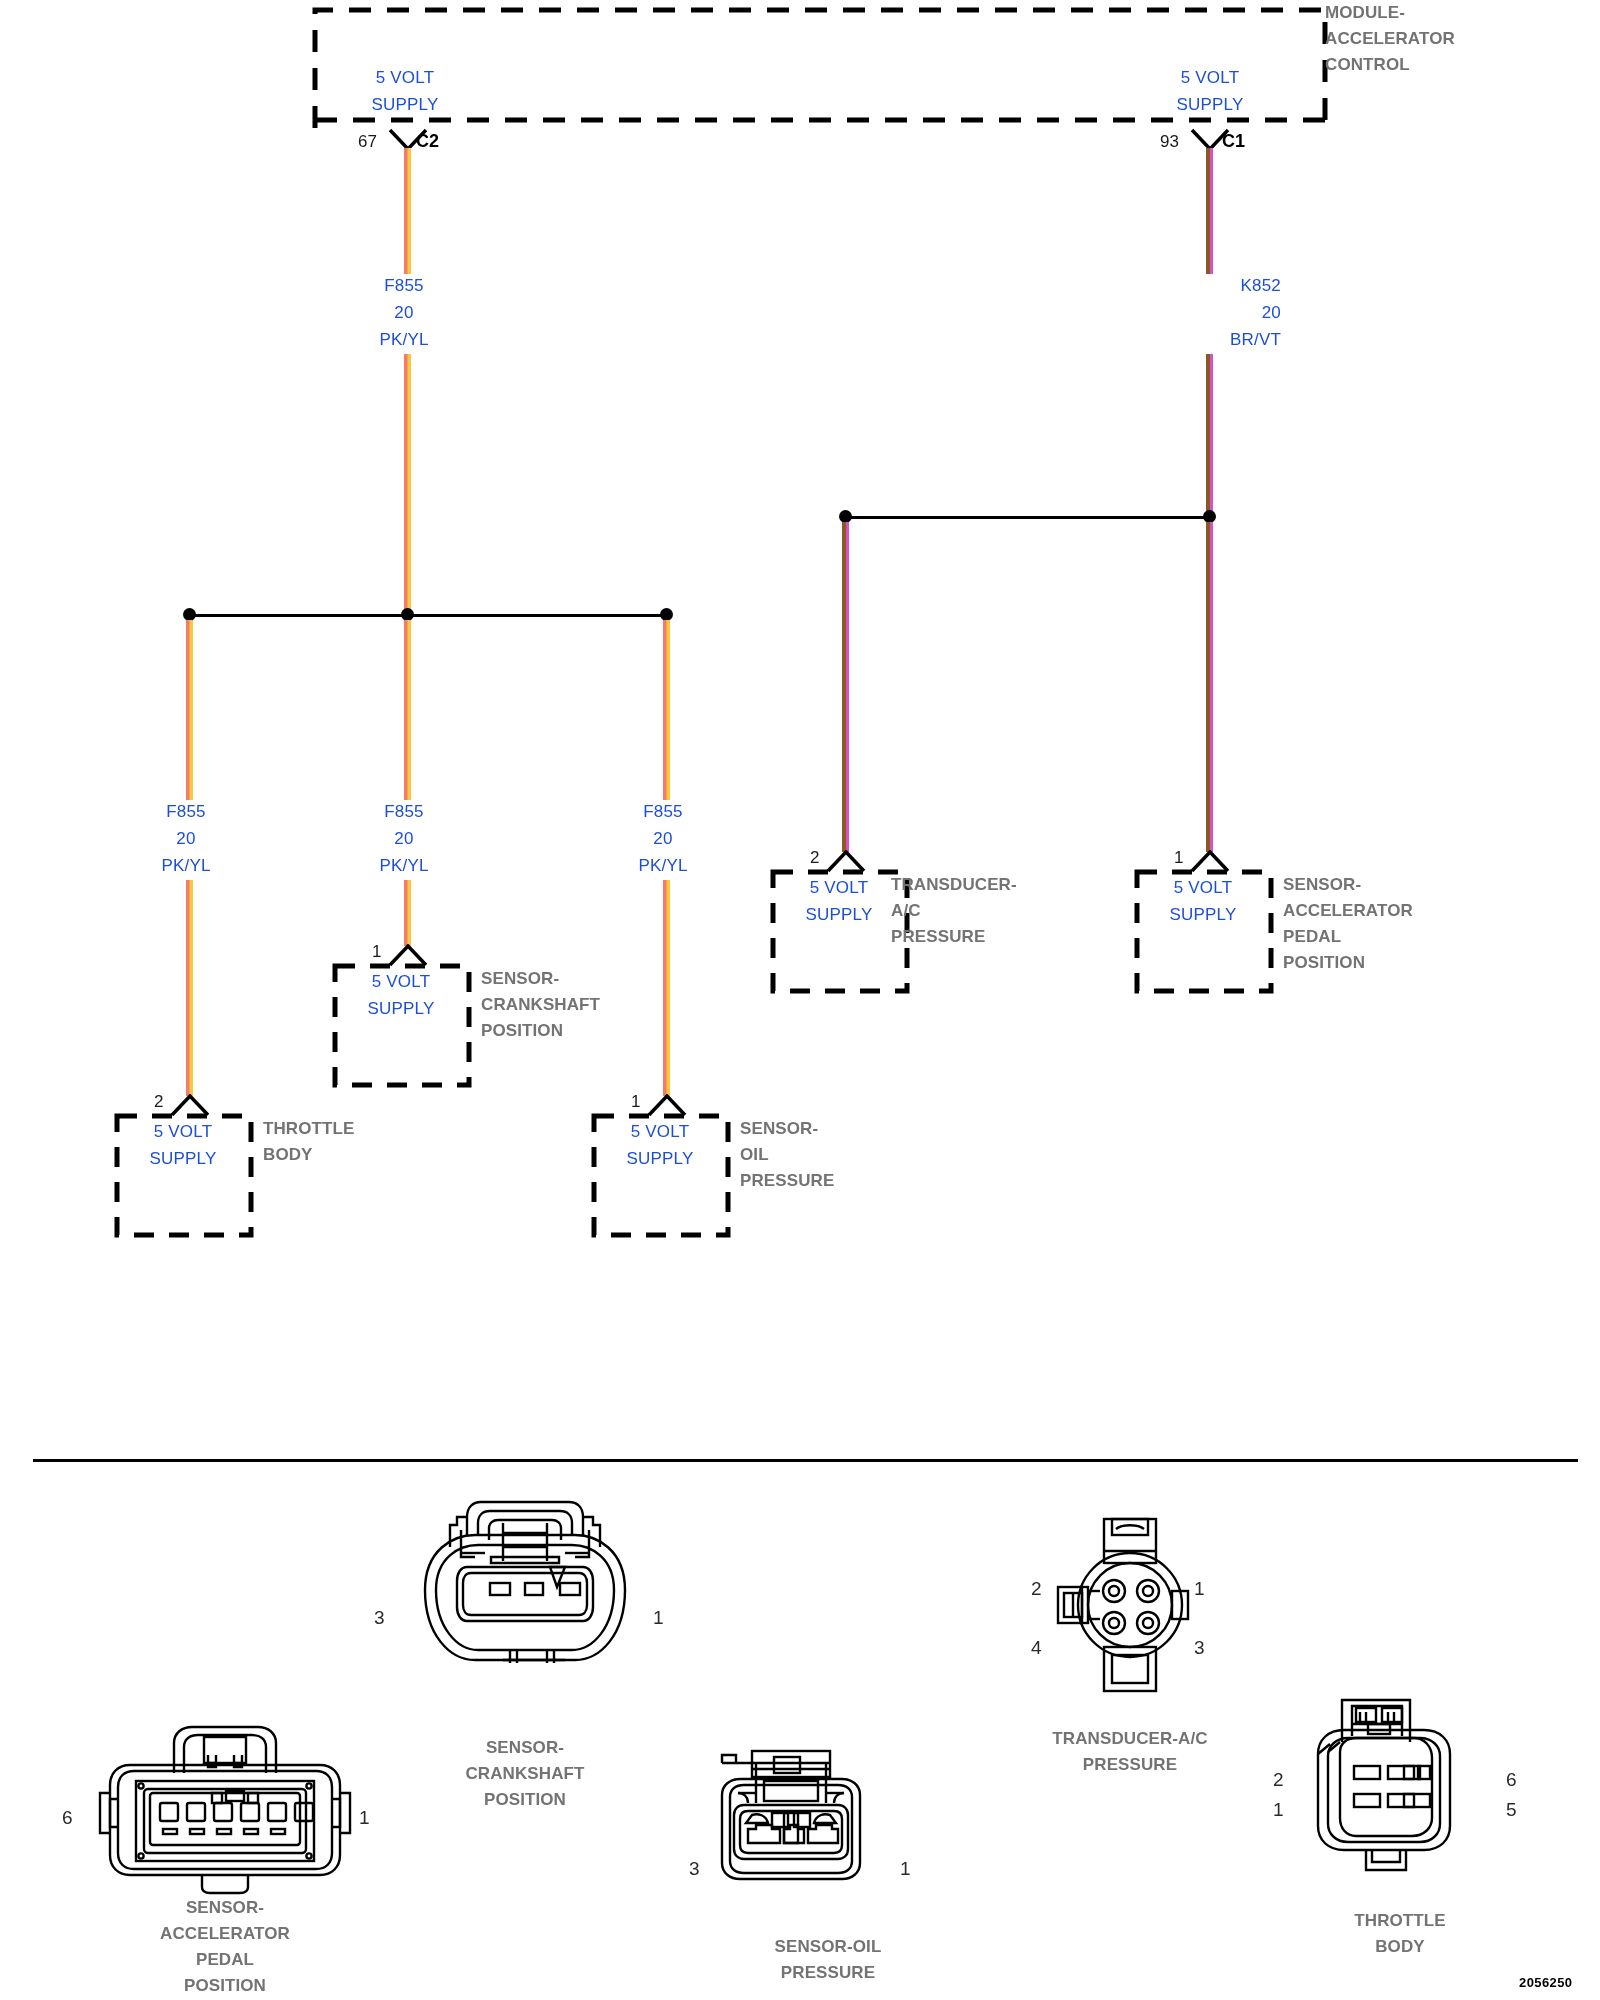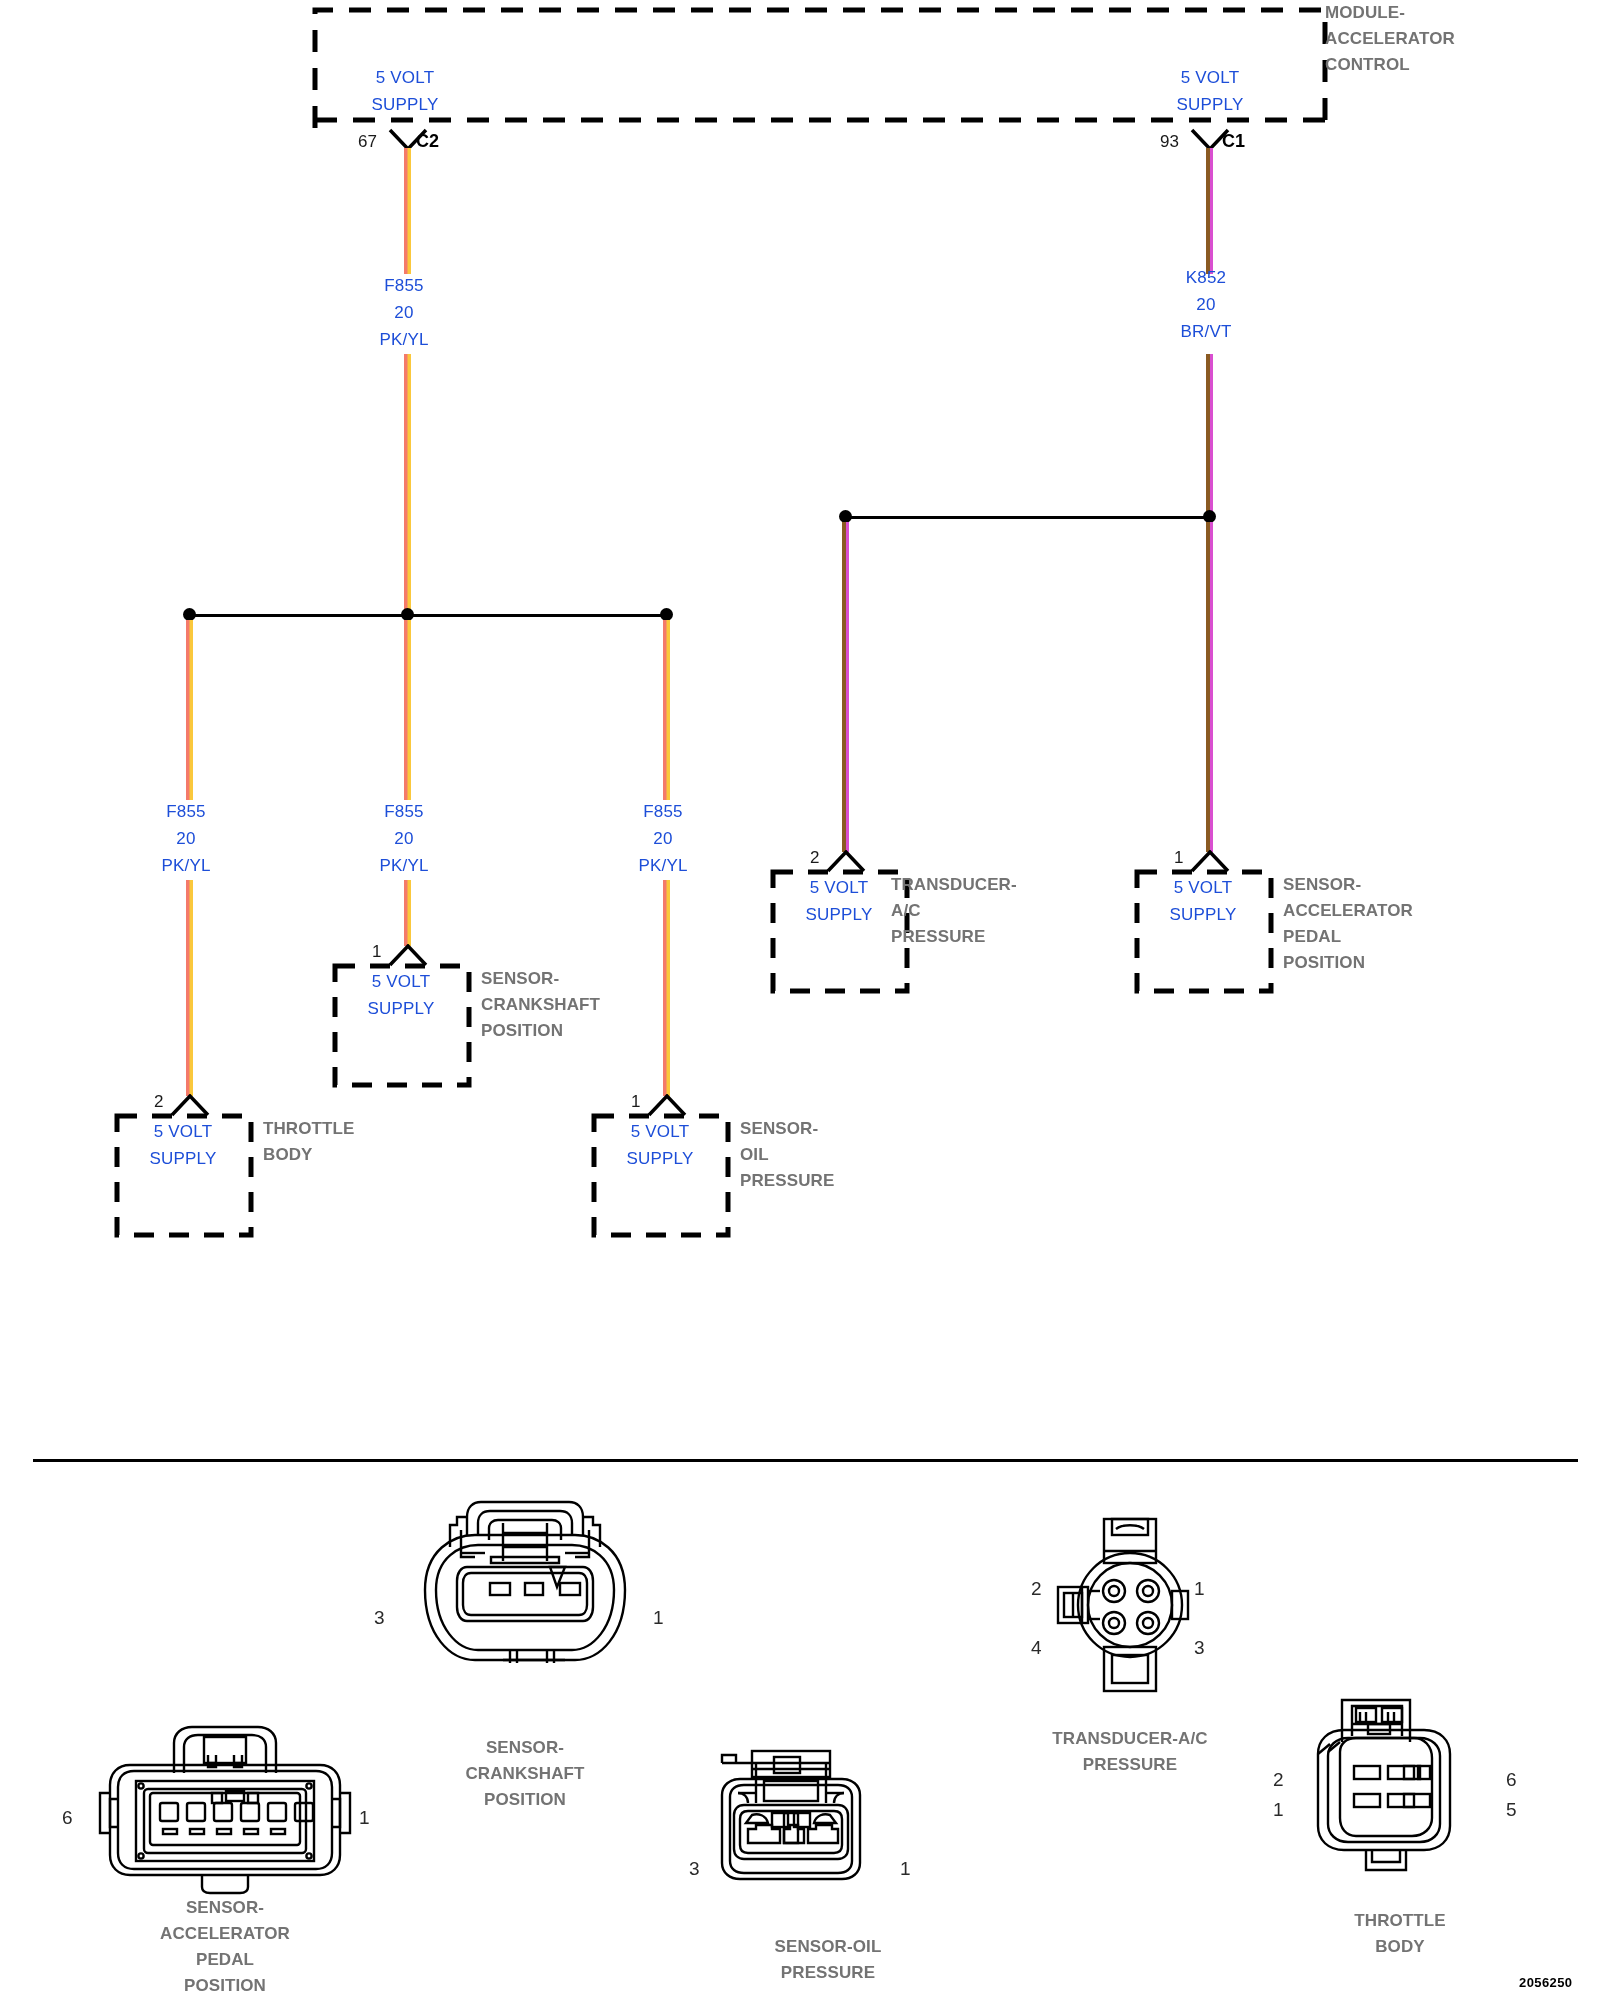--- a/index.html
+++ b/index.html
@@ -149,21 +149,21 @@
 
   <div class="wire wire-pkyl" style="left:404px; top:148px; height:126px;"></div>
   <div class="abs lbl-thin center" style="left:329px; top:272px; width:150px;">
     <div>F855</div>
     <div>20</div>
     <div>PK/YL</div>
   </div>
   <div class="wire wire-pkyl" style="left:404px; top:354px; height:260px;"></div>
 
   <div class="wire wire-brvt" style="left:1206px; top:148px; height:126px;"></div>
-  <div class="abs lbl-thin center" style="left:1131px; top:264px; width:150px;">
+  <div class="abs lbl-thin center" style="left:1131px; top:272px; width:150px;text-align:right;">
     <div>K852</div>
     <div>20</div>
     <div>BR/VT</div>
   </div>
   <div class="wire wire-brvt" style="left:1206px; top:354px; height:162px;"></div>
 
   <div class="bus" style="left:845px; top:516px; width:366px;"></div>
   <div class="dot" style="left:839px; top:510px;"></div>
   <div class="dot" style="left:1203px; top:510px;"></div>
 

